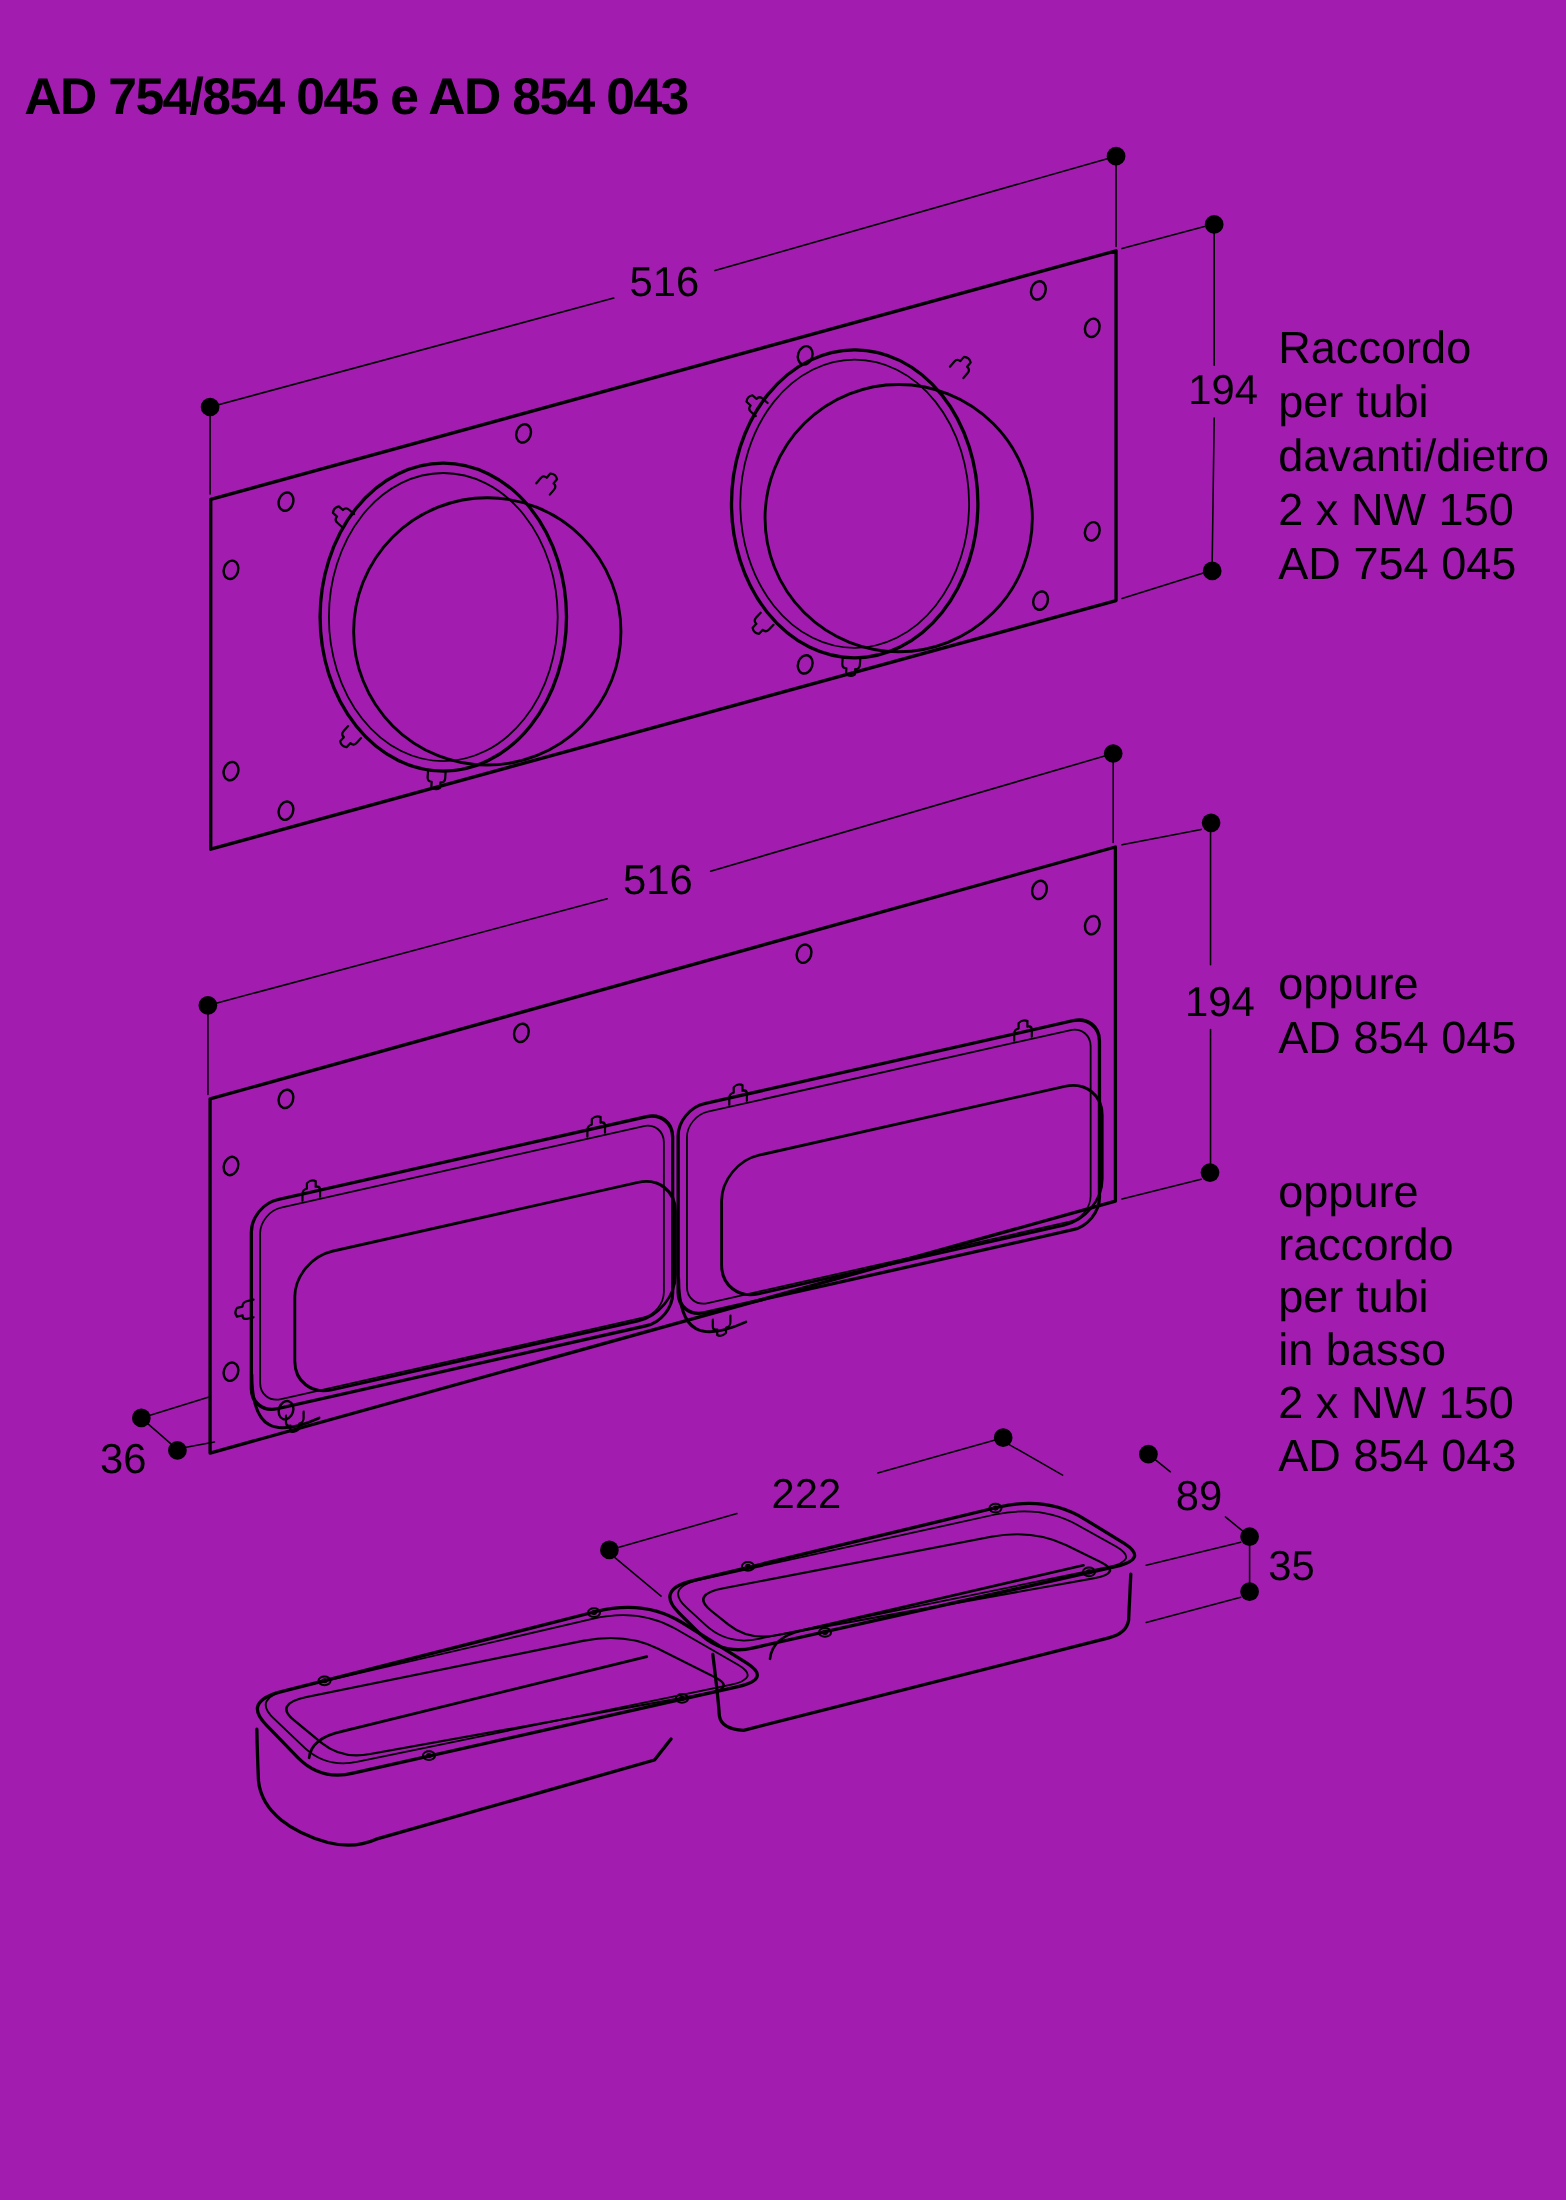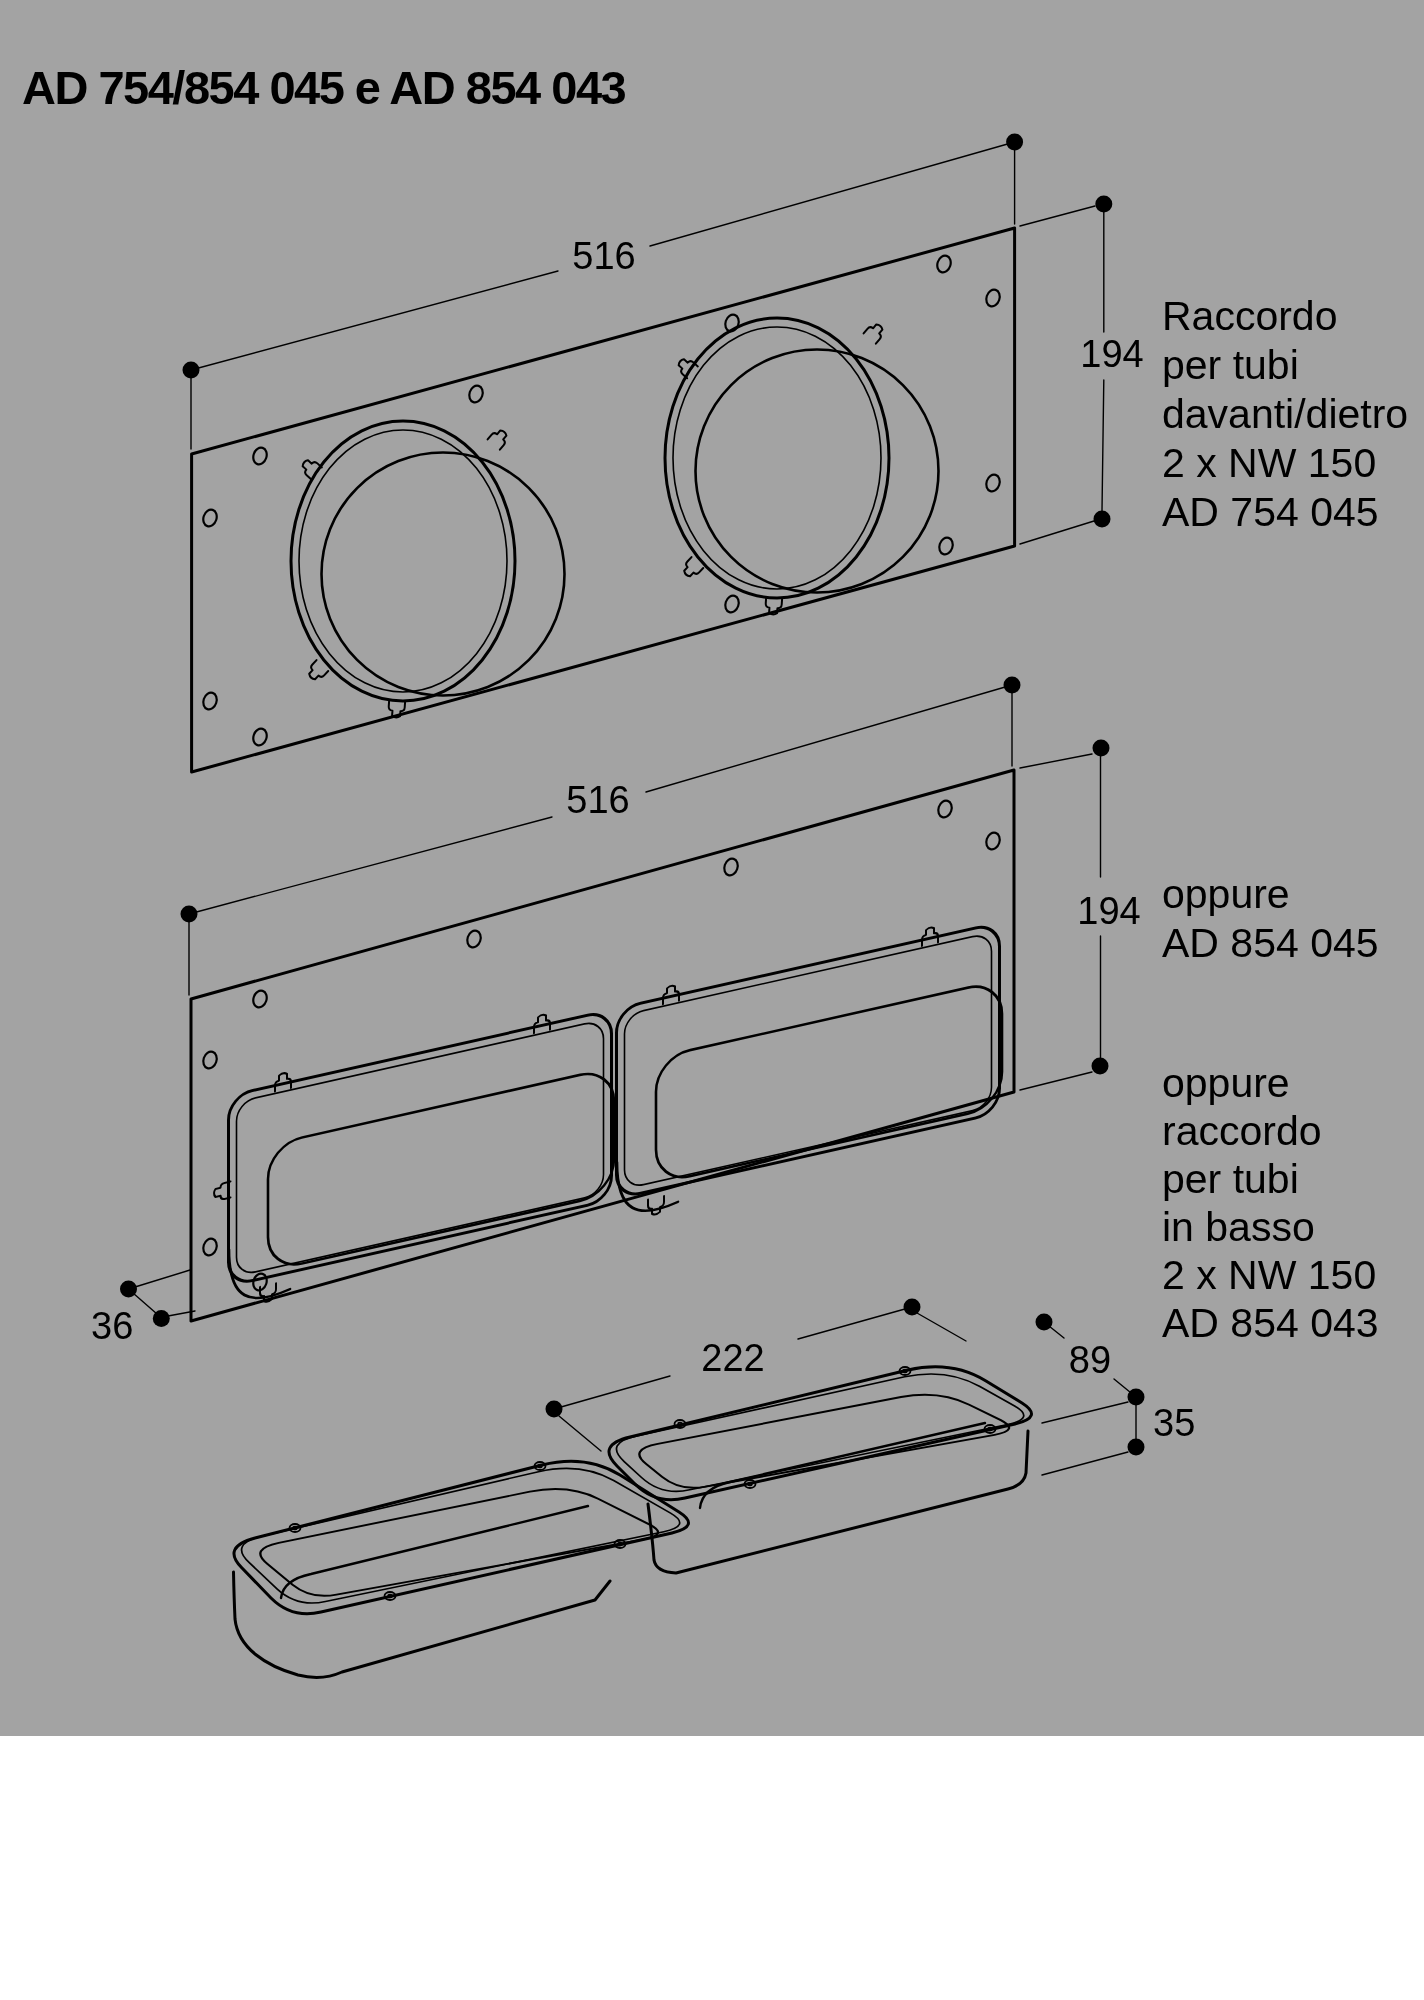--- a/index.html
+++ b/index.html
@@ -1,16 +1,16 @@
 <!DOCTYPE html>
 <html><head>
 <meta charset="utf-8">
 <style>
 html,body{margin:0;padding:0;background:#fff;}
-#page{position:relative;width:1424px;height:1736px;background:#a3a3a3;overflow:hidden;}
+#page{position:relative;width:1424px;height:2000px;background:#a21caf;overflow:hidden;}
 text{font-family:"Liberation Sans",sans-serif;fill:#000;stroke:none;}
 .dim{font-size:38px;}
 .lab{font-size:41px;}
 .ttl{font-size:47px;font-weight:bold;letter-spacing:-1.5px;}
 </style>
 </head>
 <body>
 <div id="page">
 <svg width="1424" height="2000" viewBox="0 0 1424 2000">
 <g fill="none" stroke="#000" stroke-linecap="round" stroke-linejoin="round">

